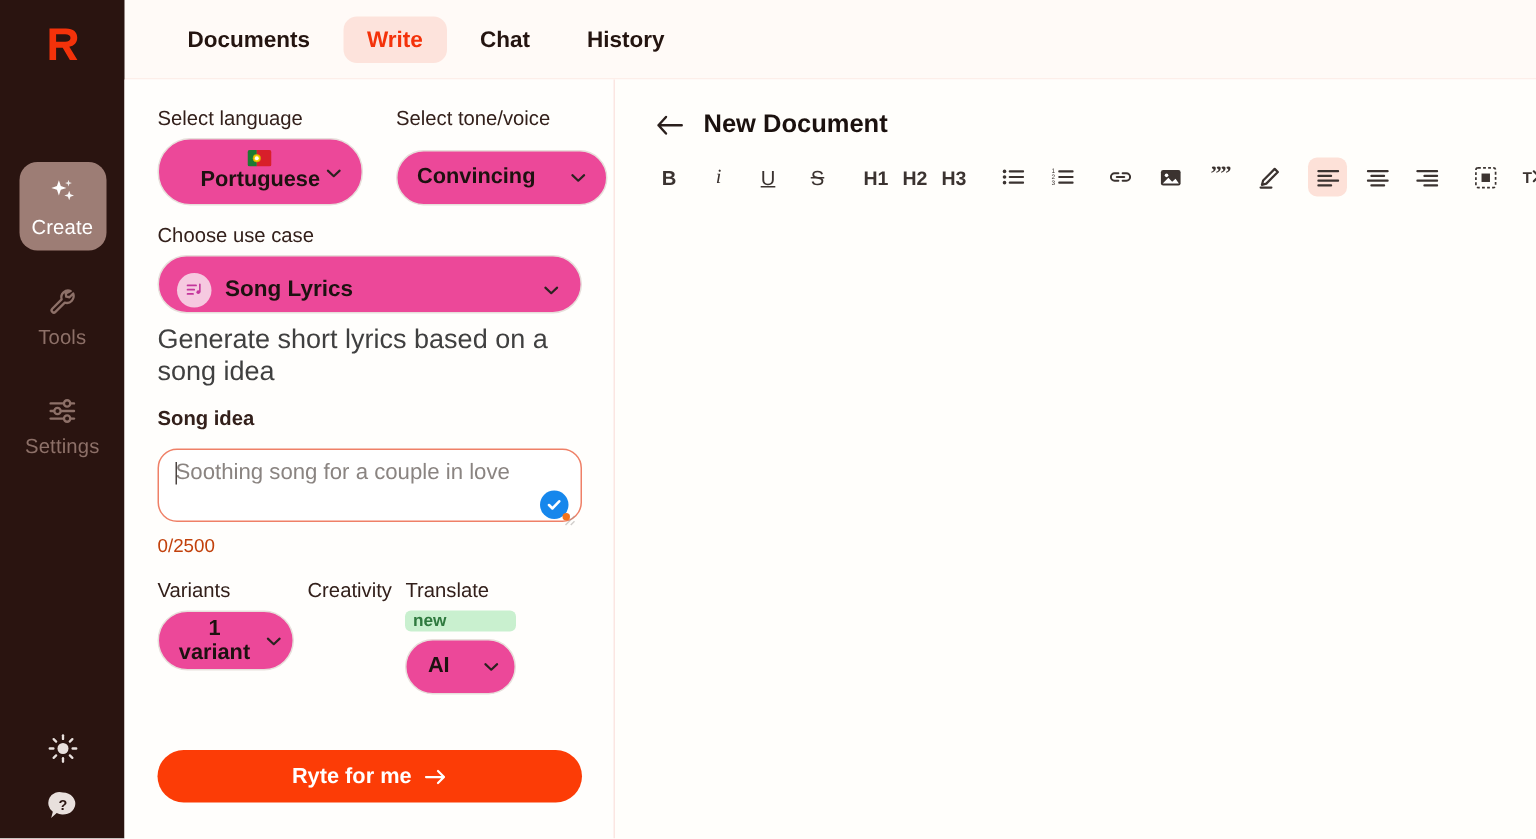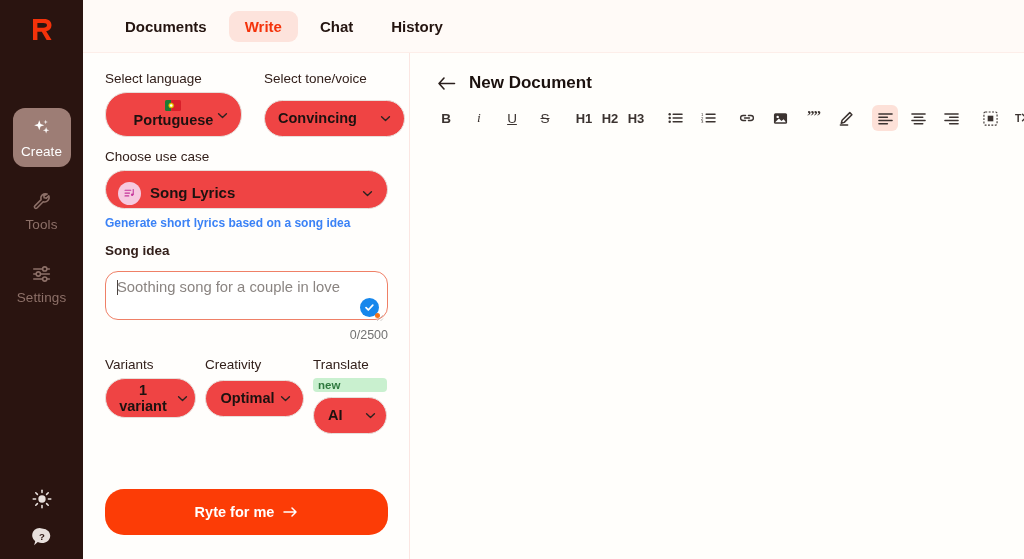--- a/index.html
+++ b/index.html
@@ -71,21 +71,21 @@
     padding: 18px 22px 0 22px;
     position: relative;
     border-right: 1px solid #fbe6e2;
   }
   .fieldrow { display: flex; gap: 22px; }
   .field { display: flex; flex-direction: column; }
   .flabel { font-size: 13.5px; color: #33201b; margin-bottom: 6px; white-space: nowrap; }
   .flabel.bold { font-weight: 700; }
 
   .select {
-    border: 1px solid #e7dfdb; background: #ef4444;
+    border: 1px solid #e7dfdb; background: #ec4899;
     border-radius: 22px;
     display: flex; align-items: center; justify-content: center;
     gap: 6px; cursor: pointer; position: relative;
     font-size: 14.5px; color: #1d1210;
   }
   .select .val { text-align: center; line-height: 1.12; }
   .caret { width: 11px; height: 7px; flex: 0 0 11px; }
 
   #sel-lang { width: 137px; height: 45px; padding: 0 10px; }
   #sel-lang .stack { display: flex; flex-direction: column; align-items: center; line-height: 1.05; }
@@ -100,21 +100,21 @@
     width: 283px; height: 39px; padding: 8px 13px 0 12px;
     justify-content: flex-start; gap: 9px;
   }
   #sel-usecase .val { font-weight: 700; font-size: 15px; }
   #sel-usecase .caret { position: absolute; right: 14px; }
   .uc-badge {
     width: 23px; height: 23px; border-radius: 50%;
     background: #f6c9e0; display: flex; align-items: center; justify-content: center;
     flex: 0 0 23px;
   }
-  .helper { font-size: 12px; color: #3b82f6; margin-top: 7px; font-weight: bold; }
+  .helper { font-size: 18px; color: #404040; margin-top: 7px; }
 
   
   #ta-wrap { position: relative; margin-top: 7px; }
   #ta {
     width: 283px; height: 49px;
     border: 1.6px solid #ef8067; border-radius: 13px;
     background: #fff;
     padding: 6px 34px 6px 11px;
     font-family: "Liberation Sans", sans-serif;
     font-size: 14.8px; line-height: 1.24; color: #7b7470;
@@ -126,38 +126,38 @@
     background: #4a4340;
   }
   .gbadge {
     position: absolute; right: 8px; bottom: 7px;
     width: 19px; height: 19px; border-radius: 50%;
     background: #1687ec; display: flex; align-items: center; justify-content: center;
     cursor: pointer;
   }
   .gdot { position: absolute; right: 7px; bottom: 6px; width: 5px; height: 5px; border-radius: 50%; background: #f3731b; }
   .resize-grip { position: absolute; right: 3px; bottom: 2px; opacity: .45; }
-  .counter { text-align: right; width: 283px; font-size: 12.5px; color: #737373; margin-top: 4px; }
+  .counter { text-align: left; width: 283px; font-size: 12.5px; color: #c2410c; margin-top: 4px; }
 
   
   #varrow { display: flex; gap: 9px; margin-top: 15px; align-items: flex-start; }
   #sel-variants { width: 91px; height: 40px; padding: 0 7px 0 9px; font-weight: 700; }
   #sel-variants .val { font-size: 14.5px; }
   #sel-creativity { width: 99px; height: 37px; padding: 0 9px 0 12px; gap: 6px; font-weight: 700; margin-top: 2px; }
   .badge-new {
     display: inline-block; background: #c9f0cf; color: #2f7a3f;
     font-size: 11.5px; font-weight: 700; border-radius: 4px;
     padding: 1px 5px; margin-bottom: 5px;
   }
   #sel-ai { width: 74px; height: 37px; padding: 0 10px 0 14px; justify-content: space-between; font-weight: 700; }
 
   
   #cta {
     position: absolute; left: 22px; bottom: 24px;
-    width: 283px; height: 46px;
+    width: 283px; height: 35px;
     background: #fc3c06; border: none; border-radius: 19px;
     color: #fff; font-family: "Liberation Sans", sans-serif;
     font-size: 14.5px; font-weight: 700; cursor: pointer;
     display: flex; align-items: center; justify-content: center; gap: 9px;
   }
 
   
   #editor { flex: 1; background: #fffefb; min-width: 0; padding-left: 14px; }
   #doc-head { display: flex; align-items: center; gap: 13px; padding: 20px 0 0 13px; }
   #doc-title { font-size: 17px; font-weight: 700; color: #1b110e; }
@@ -350,26 +350,20 @@
             <div class="select" id="sel-variants">
               <span class="val">1 variant</span>
               <svg class="caret" viewBox="0 0 12 8">
                 <path d="M1.5 2 L6 6.3 L10.5 2" fill="none" stroke="#2b2320" stroke-width="1.6" stroke-linecap="round" stroke-linejoin="round"></path>
               </svg>
             </div>
           </div>
 
           <div class="field">
             <div class="flabel">Creativity</div>
-            <div class="select" id="sel-creativity">
-              <span class="val">Optimal</span>
-              <svg class="caret" viewBox="0 0 12 8">
-                <path d="M1.5 2 L6 6.3 L10.5 2" fill="none" stroke="#2b2320" stroke-width="1.6" stroke-linecap="round" stroke-linejoin="round"></path>
-              </svg>
-            </div>
           </div>
 
           <div class="field">
             <div class="flabel">Translate</div>
             <span class="badge-new">new</span>
             <div class="select" id="sel-ai">
               <span class="val">AI</span>
               <svg class="caret" viewBox="0 0 12 8">
                 <path d="M1.5 2 L6 6.3 L10.5 2" fill="none" stroke="#2b2320" stroke-width="1.6" stroke-linecap="round" stroke-linejoin="round"></path>
               </svg>

